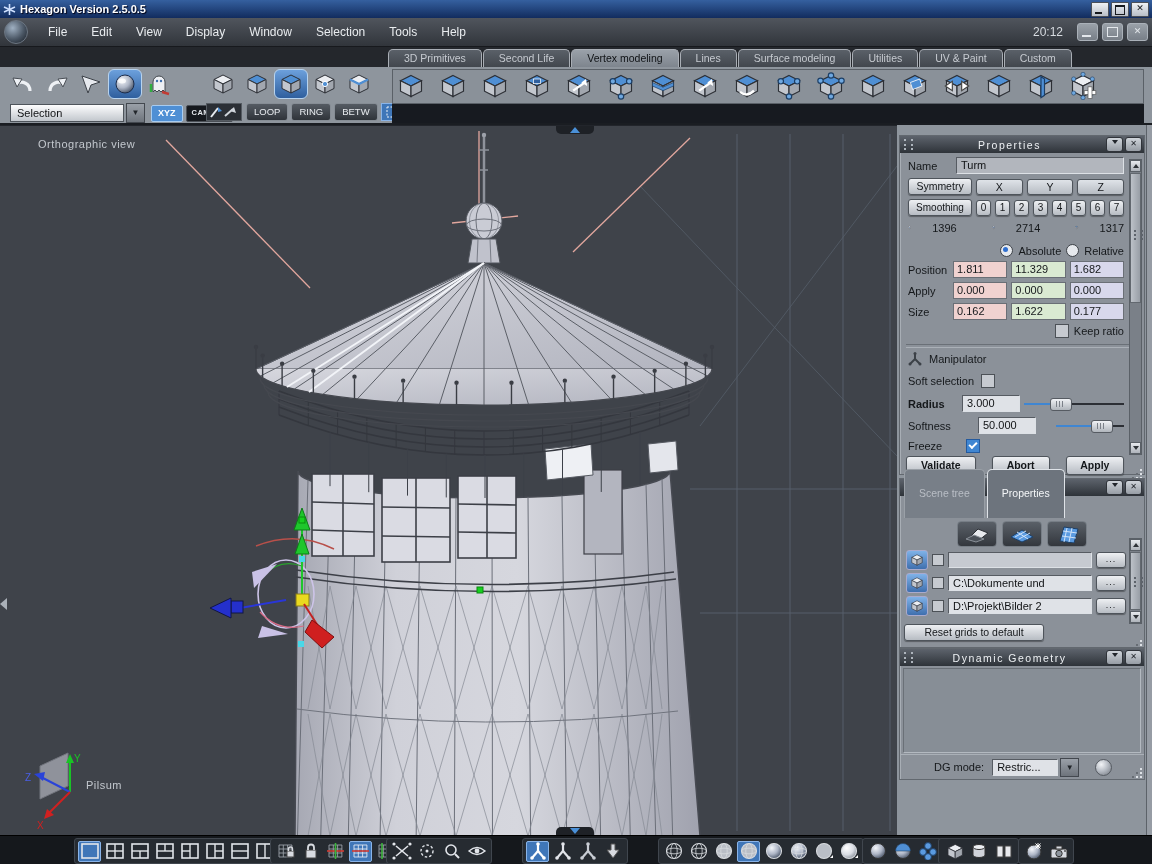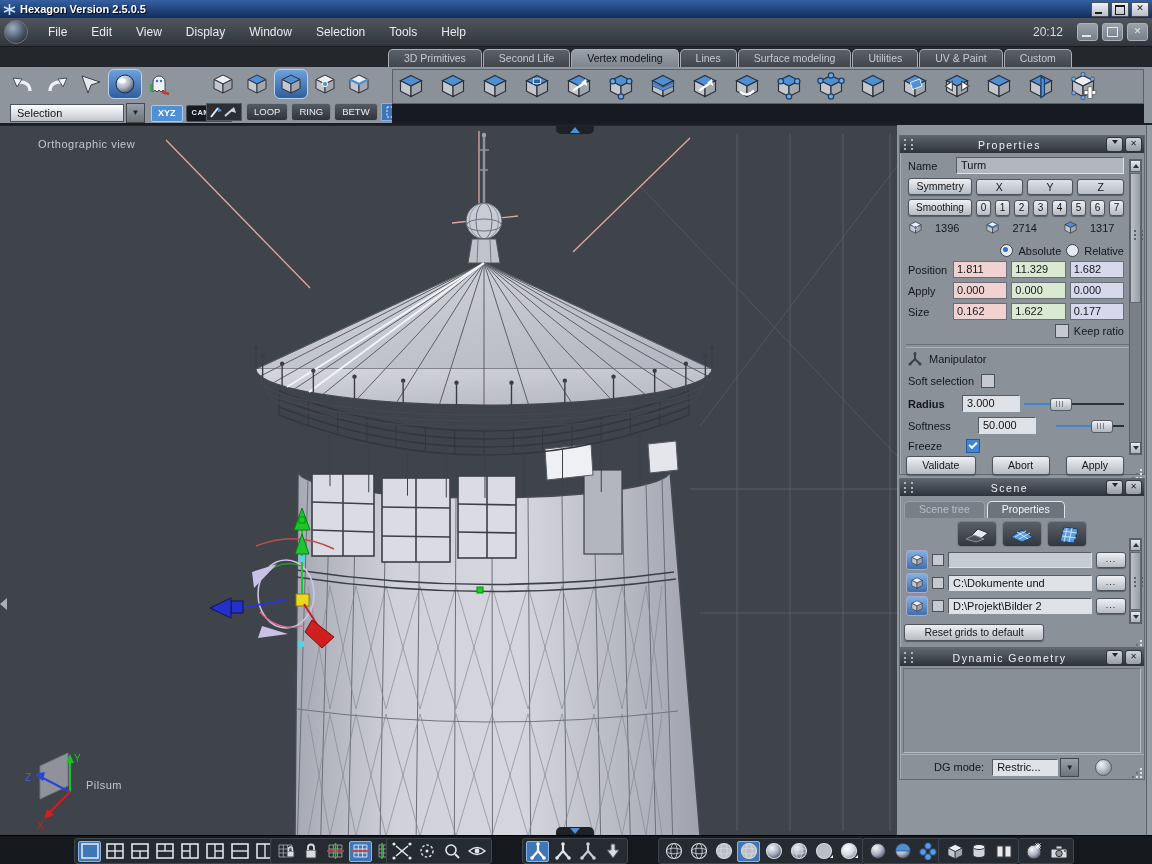--- a/index.html
+++ b/index.html
@@ -93,21 +93,21 @@
   .sbbtn{position:absolute;left:0;right:0;height:12px;background:linear-gradient(#e7eaee,#aeb3ba);border:1px solid #5a6067;box-sizing:border-box;display:flex;align-items:center;justify-content:center;}
   .sbthumb{position:absolute;left:0;right:0;background:linear-gradient(90deg,#bcc1c8,#989ea6);border:1px solid #62686f;box-sizing:border-box;}
   .sbdots{position:absolute;left:3px;width:5px;height:10px;border-left:2px dotted #5d636b;border-right:2px dotted #5d636b;}
   .tri-up-s{width:0;height:0;border-left:3px solid transparent;border-right:3px solid transparent;border-bottom:4px solid #2e3237;}
   .tri-dn-s{width:0;height:0;border-left:3px solid transparent;border-right:3px solid transparent;border-top:4px solid #2e3237;}
   .rgrip{position:absolute;right:2px;bottom:1px;width:10px;height:10px;}
   .rgrip::after{content:"";position:absolute;right:0;bottom:0;width:2px;height:2px;background:#dde1e6;
     box-shadow:-4px 0 #dde1e6,0 -4px #dde1e6,-4px -4px #676d74,-8px 0 #676d74,0 -8px #dde1e6;}
   
   .stabs{display:flex;align-items:flex-end;height:20px;margin-top:2px;padding-left:4px;}
-  .stab{height:16px;line-height:15px;padding:0 14px;font-size:10.5px;border-radius:5px 5px 0 0;margin-right:2px;}
+  .stab{height:16px;line-height:15px;padding:16px 14px;font-size:10.5px;border-radius:5px 5px 0 0;margin-right:2px;}
   .stab.inactive{color:#b9bec5;background:#787f88;border:1px solid #9aa0a7;border-bottom:none;}
   .stab.active{color:#f4f6f8;background:#6d747d;border:1px solid #dfe3e8;border-bottom:none;}
   .gridrow{display:flex;align-items:center;margin:3px 18px 0 6px;gap:4px;}
   .gicon{width:20px;height:18px;background:linear-gradient(#7fb2e8,#3f6fae);border:1px solid #aac;border-radius:3px;display:flex;align-items:center;justify-content:center;}
   .morebtn{width:28px;height:14px;font-size:9px;line-height:12px;letter-spacing:1px;}
   .creamfld{background:#f2eedb;border:1px solid #565b62;height:16px;width:100px;}
   .tinybtn{width:16px;height:14px;font-size:7px;line-height:13px;}
   
   .dgbody{position:absolute;left:3px;right:3px;top:19px;bottom:26px;background:#878e96;border:1px solid #6a7077;border-bottom-color:#b3b9c0;border-right-color:#b3b9c0;}
   .dgbar{position:absolute;left:0;right:0;bottom:0;height:24px;border-top:1px solid #aab0b7;display:flex;align-items:center;padding-left:34px;font-size:11px;color:#15181b;}
@@ -679,21 +679,21 @@
       <div class="btn" style="width:62px;height:15px;line-height:15px;font-size:10px;">Smoothing</div>
       <div class="btn" style="flex:1;height:14px;line-height:14px;font-size:10px;">0</div>
       <div class="btn" style="flex:1;height:14px;line-height:14px;font-size:10px;">1</div>
       <div class="btn" style="flex:1;height:14px;line-height:14px;font-size:10px;">2</div>
       <div class="btn" style="flex:1;height:14px;line-height:14px;font-size:10px;">3</div>
       <div class="btn" style="flex:1;height:14px;line-height:14px;font-size:10px;">4</div>
       <div class="btn" style="flex:1;height:14px;line-height:14px;font-size:10px;">5</div>
       <div class="btn" style="flex:1;height:14px;line-height:14px;font-size:10px;">6</div>
       <div class="btn" style="flex:1;height:14px;line-height:14px;font-size:10px;">7</div>
     </div>
-    <div class="prow" style="gap:12px;">
+    <div class="prow" style="gap:21px;">
       <svg width="15" height="15" viewBox="0 0 24 24">
           <use href="#sym-cube"></use>
           <circle cx="12" cy="12" r="3" fill="#3f6fae" stroke="#fff"></circle>
         </svg>
       <span>1396</span>
       <svg width="15" height="15" style="margin-left:14px;" viewBox="0 0 24 24">
           <use href="#sym-cube"></use>
           <polyline points="3,7.5 12,12 21,7.5" fill="none" stroke="#3f6fae" stroke-width="3"></polyline>
         </svg>
       <span>2714</span>
@@ -763,21 +763,21 @@
       <div class="slider">
         <div class="track"></div>
           <div class="fill" style="width:56%;"></div>
           <div class="knob" style="left:52%;"></div>
       </div>
     </div>
     <div class="prow" style="margin-top:5px;gap:24px;">
       <span>Freeze</span>
       <div class="cb on"></div>
     </div>
-    <div style="position:absolute;left:6px;right:20px;bottom:5px;display:flex;gap:16px;">
+    <div style="position:absolute;left:6px;right:20px;bottom:5px;display:flex;gap:16px;font-weight:bold;">
       <div class="btn" style="flex:1.2;height:17px;line-height:17px;">Validate</div>
       <div class="btn" style="flex:1;height:17px;line-height:17px;">Abort</div>
       <div class="btn" style="flex:1;height:17px;line-height:17px;">Apply</div>
     </div>
     <div class="vsb" style="top:2px;height:296px;">
       <div class="sbbtn" style="top:0;">
           <div class="tri-up-s"></div>
         </div>
       <div class="sbthumb" style="top:13px;height:130px;">
           <div class="sbdots" style="top:56px;"></div>

